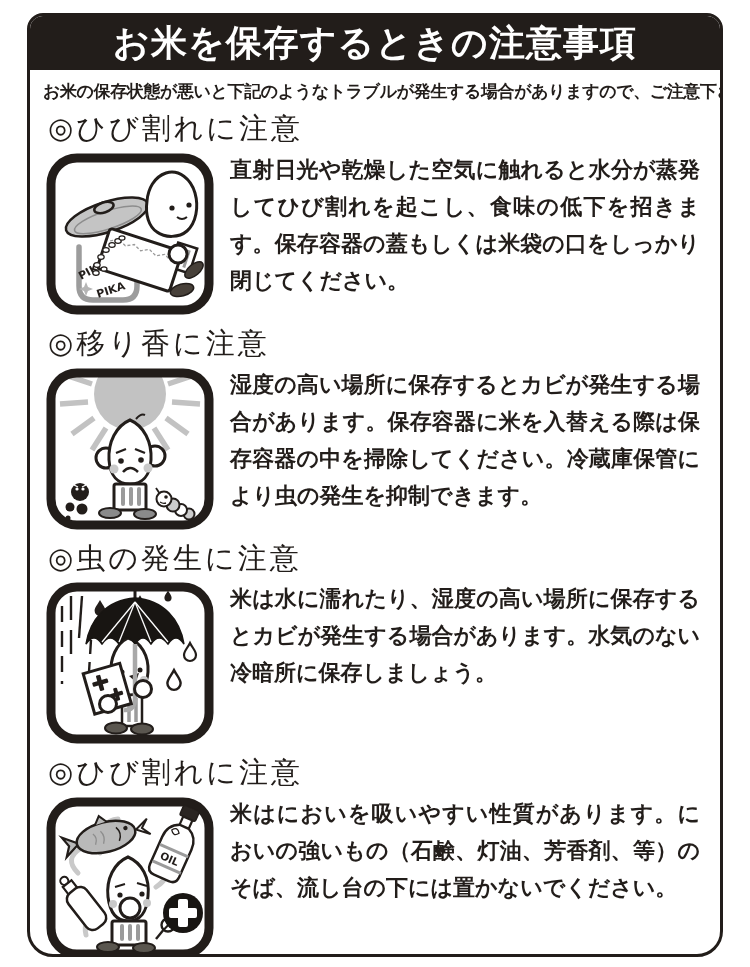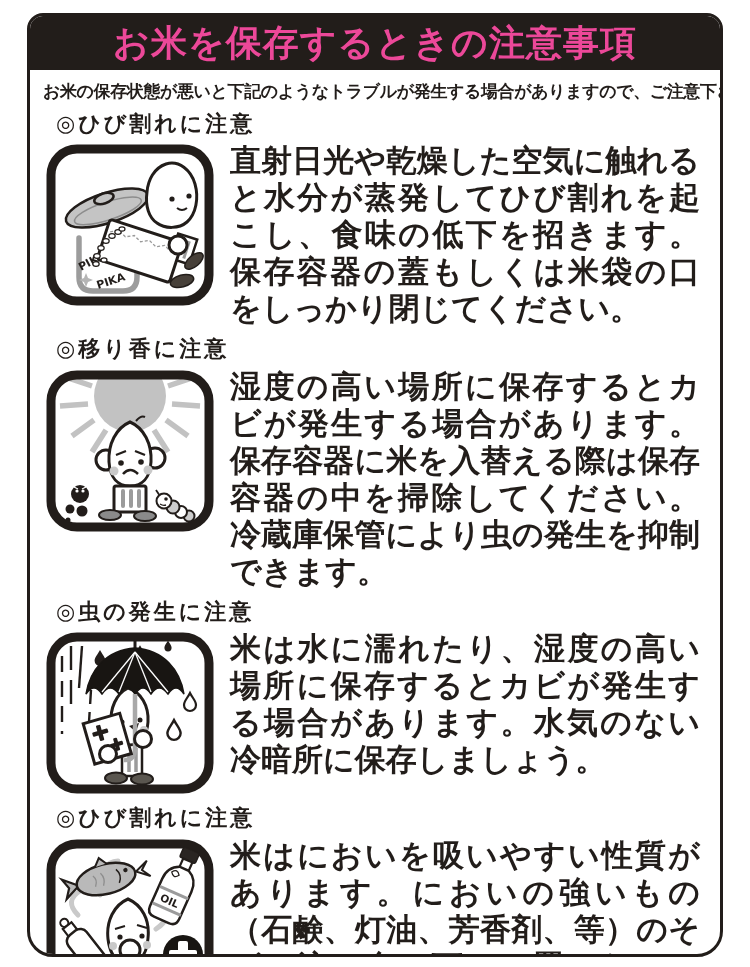--- a/index.html
+++ b/index.html
@@ -18,41 +18,41 @@
     overflow:hidden;
     background:#fff;
   }
   .banner{
     background:#221d1a;
     height:54px;
     display:flex;align-items:center;justify-content:center;
     border-radius:12px 12px 0 0;
   }
   .banner h1{
-    margin:0;color:#ec4899;
+    margin:0;color:#ffffff;
     font-size:36px;font-weight:bold;letter-spacing:1px;line-height:1;
   }
   .intro{
     font-size:17px;font-weight:bold;
     letter-spacing:-0.4px;
     padding:10px 10px 0 13px;
     line-height:1.3;
     white-space:nowrap;
   }
   .section{padding:0 14px;}
   .section .heading{
-    font-size:22px;font-weight:bold;letter-spacing:3px;
-    margin:9px 12px 5px;line-height:1.2;
+    font-size:29px;font-weight:normal;letter-spacing:3px;
+    margin:9px 4px 5px;line-height:1.2;
   }
   .row{display:flex;align-items:flex-start;gap:14px;}
   .pict{width:172px;height:166px;flex:none;}
   .pict svg{display:block;width:172px;height:166px;}
   .body-text{
     flex:1;
-    font-size:31px;font-weight:bold;
+    font-size:22px;font-weight:bold;
     line-height:37px;
     text-align:justify;
     text-justify:inter-ideograph;
     margin:0;padding-right:6px;
     letter-spacing:0px;
   }
   svg text{
     font-family:"DejaVu Sans","Liberation Sans",sans-serif;
     font-weight:bold;fill:#221d1a;
   }

